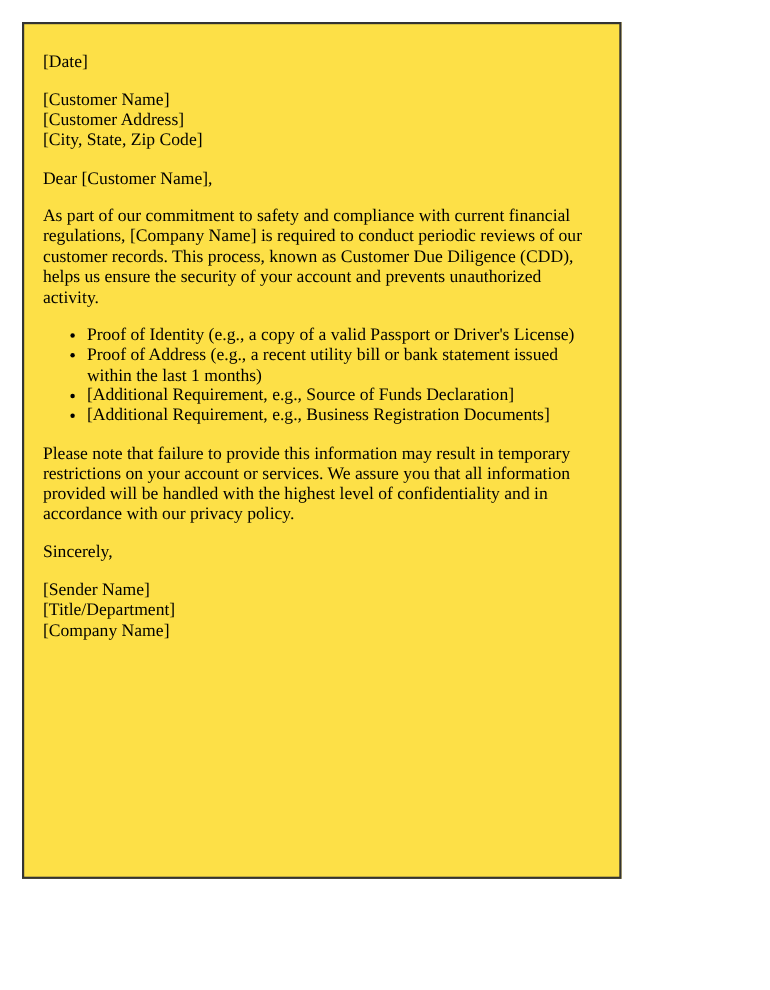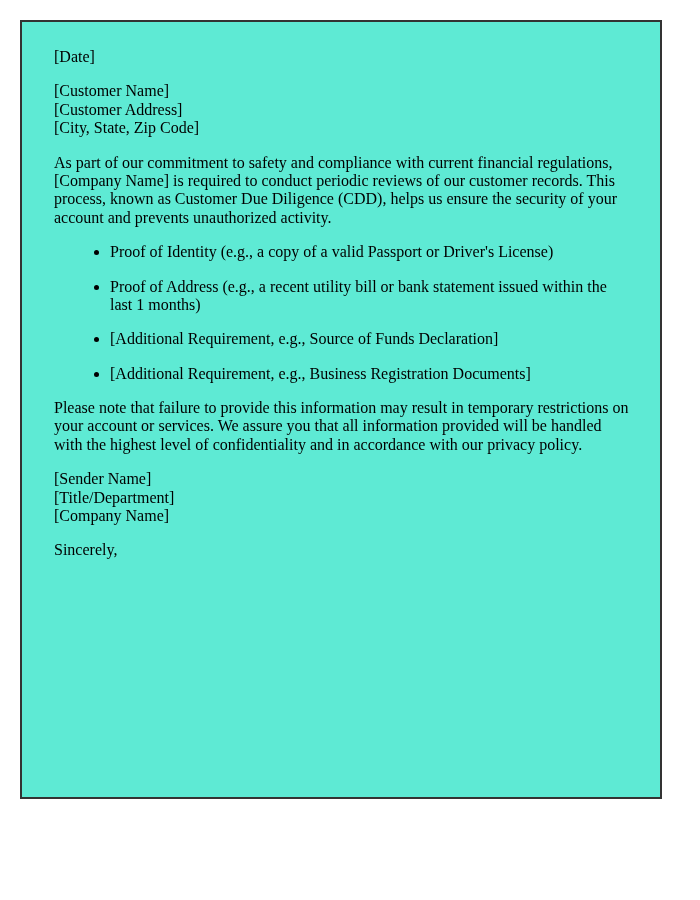--- a/index.html
+++ b/index.html
@@ -11,65 +11,66 @@
     width: 700px;
     height: 900px;
     position: relative;
     font-family: "Liberation Serif", "DejaVu Serif", serif;
     color: #000000;
   }
   .letter {
     position: absolute;
     left: 20px;
     top: 20px;
-    width: 642px;
+    width: 545px;
     height: 779px;
     box-sizing: border-box;
     border: 2px solid #333333;
-    background: #5eead4;
-    padding: 26px 30px 0 32px;
+    background: #fde047;
+    padding: 26px 30px 0 17px;
     font-size: 16px;
     line-height: 1.15;
   }
   .block {
     margin: 0 0 16px 0;
   }
   ul.req-list {
     margin: 0 0 16px 0;
     padding-left: 40px;
     list-style-type: disc;
   }
   ul.req-list li {
-    margin: 16px;
+    margin: 0;
     padding: 0;
   }
 </style>
 </head>
 <body>
 
 <div class="letter">
 
   <p class="block">[Date]</p>
 
   <p class="block"><span>[Customer Name]</span><br><span>[Customer Address]</span><br><span>[City, State, Zip Code]</span></p>
 
 
+  <p class="block">Dear [Customer Name],</p>
 
   <p class="block">As part of our commitment to safety and compliance with current financial regulations, [Company Name] is required to conduct periodic reviews of our customer records. This process, known as Customer Due Diligence (CDD), helps us ensure the security of your account and prevents unauthorized activity.</p>
 
 
   <ul class="req-list">
     <li>Proof of Identity (e.g., a copy of a valid Passport or Driver's License)</li>
     <li>Proof of Address (e.g., a recent utility bill or bank statement issued within the last 1 months)</li>
     <li>[Additional Requirement, e.g., Source of Funds Declaration]</li>
     <li>[Additional Requirement, e.g., Business Registration Documents]</li>
   </ul>
 
 
   <p class="block">Please note that failure to provide this information may result in temporary restrictions on your account or services. We assure you that all information provided will be handled with the highest level of confidentiality and in accordance with our privacy policy.</p>
 
 
 
+  <p class="block">Sincerely,</p>
+
   <p class="block"><span>[Sender Name]</span><br><span>[Title/Department]</span><br><span>[Company Name]</span></p>
-
-  <p class="block">Sincerely,</p>
 
 </div>
 
 </body></html>

